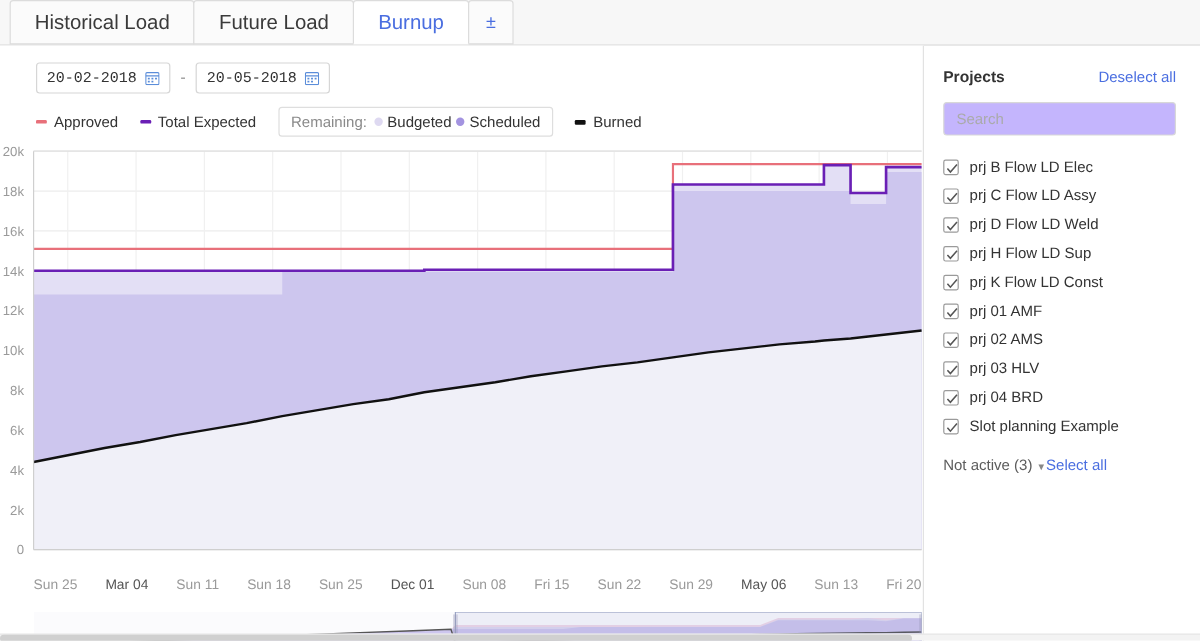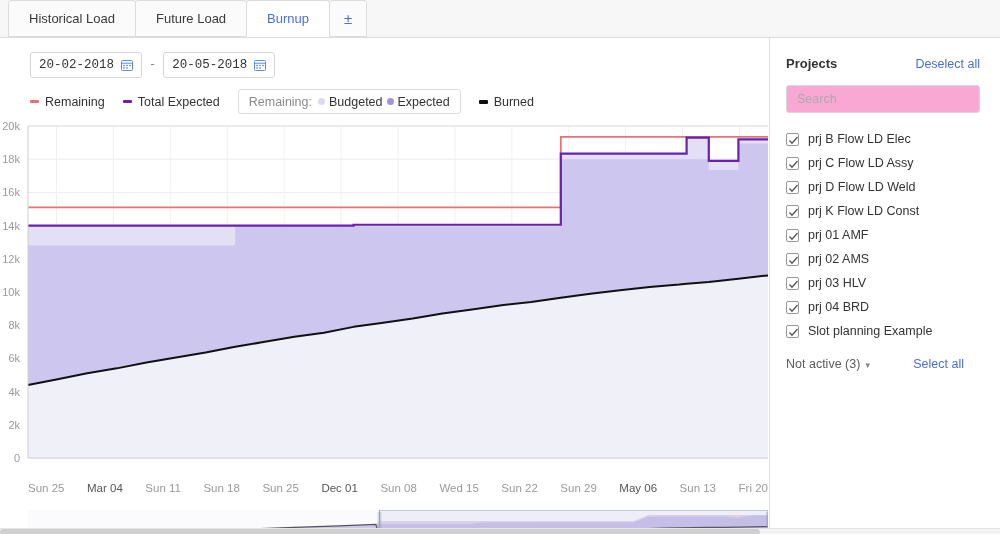--- a/index.html
+++ b/index.html
@@ -22,21 +22,21 @@
     align-items:flex-end;
     padding-left:8px;
     position:relative;
   }
   .tab{
     height:37px;
     padding:12px 20px;
     display:flex;
     align-items:center;
     justify-content:center;
-    font-size:13px;
+    font-size:17px;
     color:#3a3a3a;
     background:#fbfbfb;
     border:1px solid #dcdcdc;
     border-bottom:1px solid #dcdcdc;
     border-radius:3px 3px 0 0;
     margin-right:-1px;
     cursor:pointer;
     white-space:nowrap;
   }
   .tab.active{
@@ -134,37 +134,37 @@
   .sb-head{
     display:flex; align-items:center; justify-content:space-between;
     padding-right:20px; margin-bottom:14px;
   }
   .sb-title{ font-size:13px; font-weight:bold; color:#333; }
   .sb-link{ font-size:12.5px; color:#4a6ee0; cursor:pointer; }
   .sb-search{
     width:194px; height:28px;
     border:1px solid #d8d8d8; border-radius:3px;
     padding:0 10px; font-size:12.5px; color:#333;
-    outline:none; background:#f9a8d4;
+    outline:none; background:#c4b5fd;
     font-family:"Liberation Sans", sans-serif;
   }
   .sb-search::placeholder{ color:#aaa; }
   .sb-list{ margin-top:14px; }
   .sb-row{
     display:flex; align-items:center; gap:9px;
     height:24px; font-size:12.5px; color:#333; cursor:pointer;
   }
   .cb{
     width:13px; height:13px;
     border:1px solid #9a9a9a; border-radius:2px;
     background:#fff; position:relative; flex:0 0 auto;
   }
   .cb svg{ position:absolute; left:1px; top:1px; }
   .sb-foot{
-    display:flex; align-items:center; justify-content:space-between;
+    display:flex; align-items:center; justify-content:flex-start;
     padding-right:36px; margin-top:14px;
   }
   .sb-foot .na{ font-size:12.5px; color:#5c5c5c; cursor:pointer; }
   .caret{ font-size:8px; color:#888; }
 
   
   .bottom-strip{
     position:absolute; left:0; bottom:0; width:1000px; height:6px;
     background:#f3f3f3; border-top:1px solid #e6e6e6;
   }
@@ -219,32 +219,32 @@
             <rect x="8.2" y="5.8" width="1.6" height="1.4" fill="#5b8dd9"></rect>
             <rect x="2.2" y="8.3" width="1.6" height="1.4" fill="#5b8dd9"></rect>
             <rect x="5.2" y="8.3" width="1.6" height="1.4" fill="#5b8dd9"></rect>
           </svg>
         </div>
       </div>
 
       <div class="legendrow">
         <div class="lg-item">
           <span class="lg-dash" style="background:#e8707a"></span>
-          <span>Remaining</span>
+          <span>Approved</span>
         </div>
         <div class="lg-item">
           <span class="lg-dash" style="background:#6a1fb5"></span>
           <span>Total Expected</span>
         </div>
         <div class="lg-box">
           <span class="ttl">Remaining:</span>
           <span class="lg-dot" style="background:#ded9f1"></span>
           <span>Budgeted</span>
           <span class="lg-dot" style="background:#a393e0"></span>
-          <span>Expected</span>
+          <span>Scheduled</span>
         </div>
         <div class="lg-item">
           <span class="lg-dash" style="background:#111;height:4px"></span>
           <span>Burned</span>
         </div>
       </div>
     </div>
 
     <div class="chart-area">
       <svg id="plot" width="770" height="340" viewBox="0 0 770 340" style="position:absolute;left:0;top:0;">
@@ -297,21 +297,21 @@
     </div>
 
     <div class="xaxis" id="xaxis">
         <span>Sun 25</span>
         <span class="bold">Mar 04</span>
         <span>Sun 11</span>
         <span>Sun 18</span>
         <span>Sun 25</span>
         <span class="bold">Dec 01</span>
         <span>Sun 08</span>
-        <span>Wed 15</span>
+        <span>Fri 15</span>
         <span>Sun 22</span>
         <span>Sun 29</span>
         <span class="bold">May 06</span>
         <span>Sun 13</span>
         <span>Fri 20</span>
       </div>
 
     <div class="nav-wrap">
       <svg id="navsvg" width="740" height="40" viewBox="0 0 740 40">
           <rect x="0" y="0" width="740" height="34" fill="#fbfbfd"></rect>
@@ -358,20 +358,28 @@
             </svg>
           </span>
           <span>prj D Flow LD Weld</span>
         </div>
         <div class="sb-row">
           <span class="cb">
             <svg width="11" height="11" viewBox="0 0 11 11">
               <polyline points="1.5,5.5 4,8.3 9.5,2" fill="none" stroke="#555" stroke-width="1.3"></polyline>
             </svg>
           </span>
+          <span>prj H Flow LD Sup</span>
+        </div>
+        <div class="sb-row">
+          <span class="cb">
+            <svg width="11" height="11" viewBox="0 0 11 11">
+              <polyline points="1.5,5.5 4,8.3 9.5,2" fill="none" stroke="#555" stroke-width="1.3"></polyline>
+            </svg>
+          </span>
           <span>prj K Flow LD Const</span>
         </div>
         <div class="sb-row">
           <span class="cb">
             <svg width="11" height="11" viewBox="0 0 11 11">
               <polyline points="1.5,5.5 4,8.3 9.5,2" fill="none" stroke="#555" stroke-width="1.3"></polyline>
             </svg>
           </span>
           <span>prj 01 AMF</span>
         </div>

